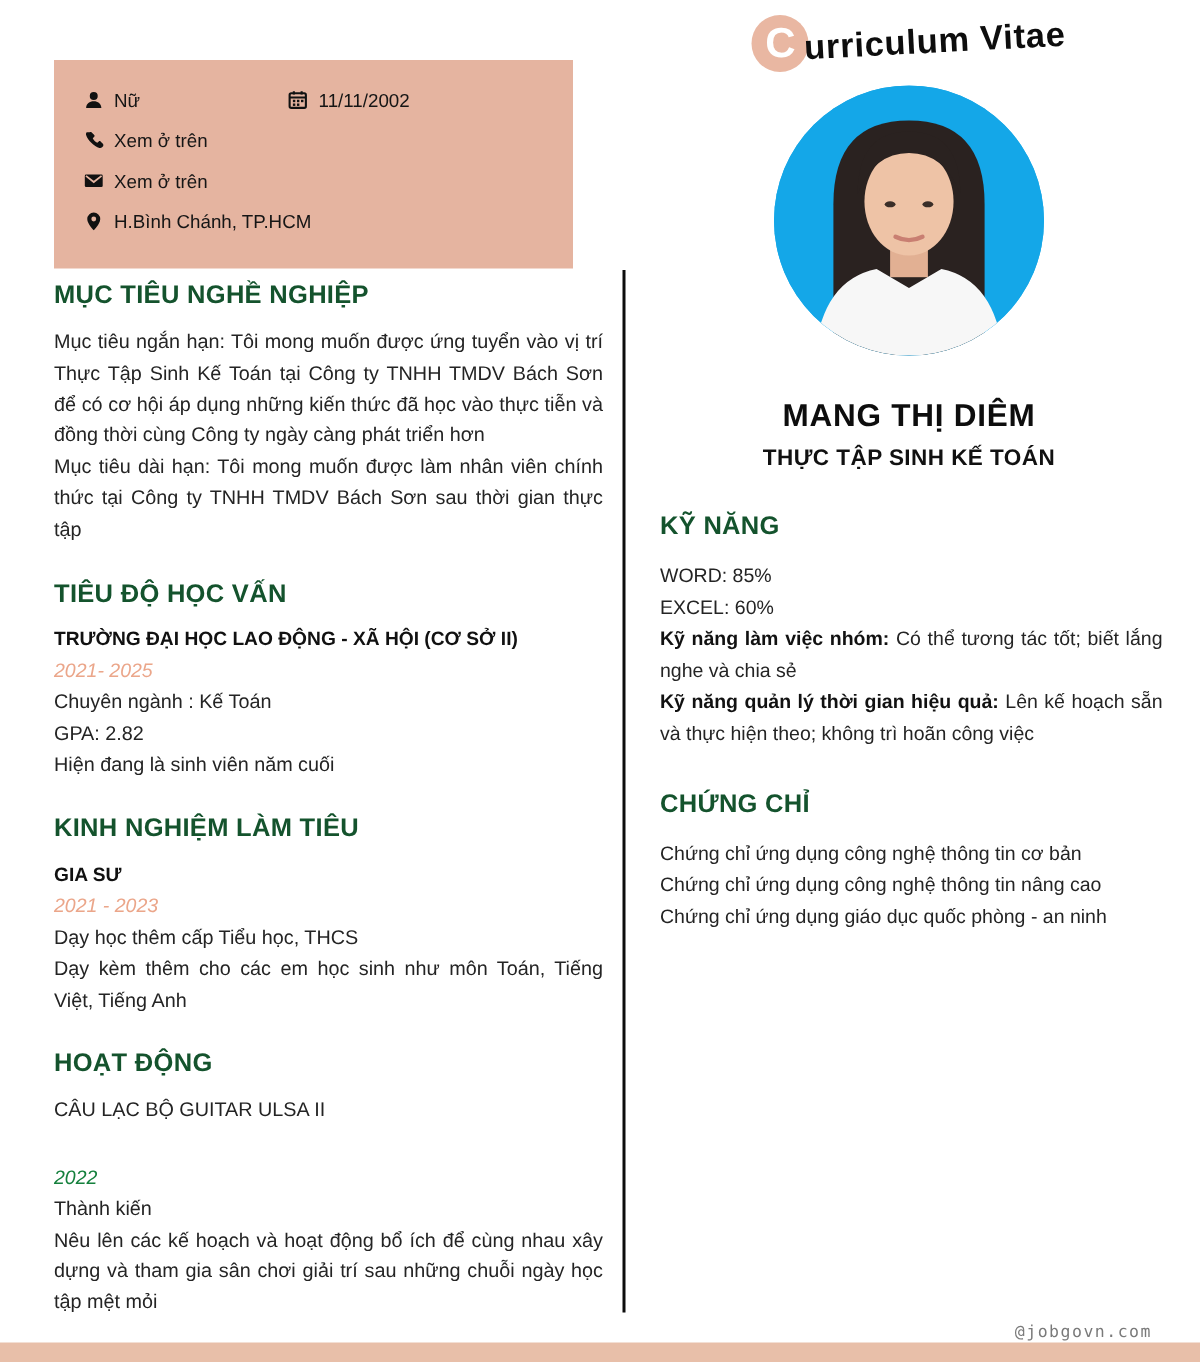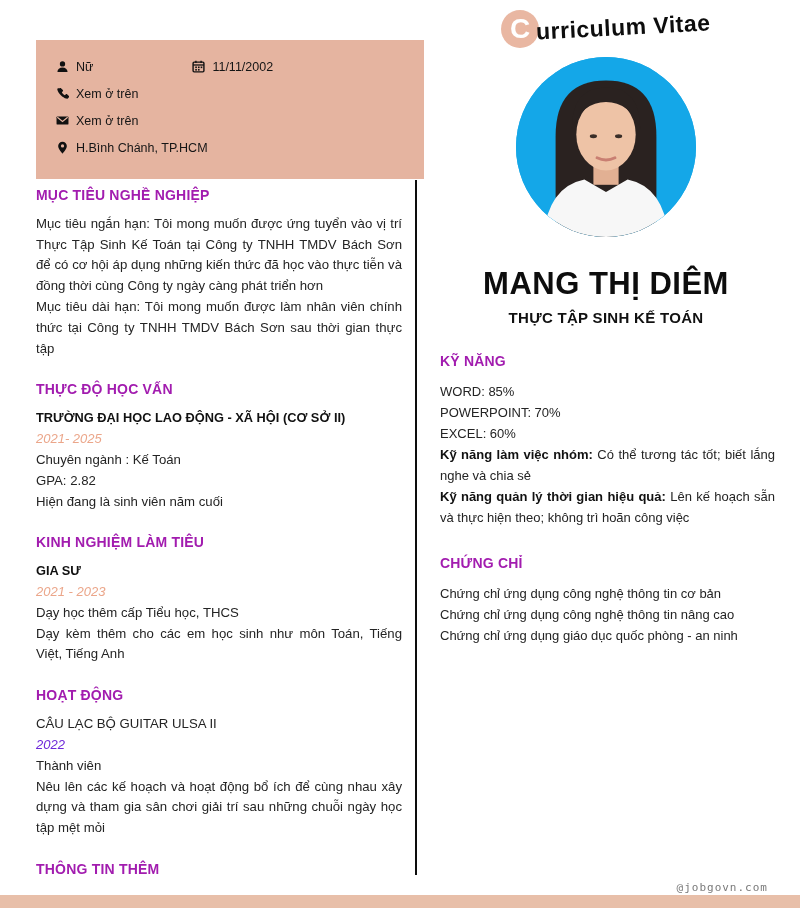--- a/index.html
+++ b/index.html
@@ -1,54 +1,54 @@
 <!DOCTYPE html>
 <html><head>
 <meta charset="utf-8">
 <style>
   * { margin:0; padding:0; box-sizing:border-box; }
   body { background:#fff; font-family:"Liberation Sans", sans-serif; color:#1b1b1b; }
   .page { position:relative; width:800px; height:908px; background:#fff; overflow:hidden; margin:0 auto; }
 
   
-  .info-box { position:absolute; left:36px; top:40px; width:388px; height:139px;
+  .info-box { position:absolute; left:36px; top:40px; width:346px; height:139px;
               background:#e5b4a0; padding:13px 14px 10px 20px; }
   .info-row { display:flex; align-items:center; height:27px; font-size:12.5px; color:#151515; }
   .info-cell { display:flex; align-items:center; gap:7px; }
   .info-cell.second { margin-left:99px; }
   .ibx-icon { width:13px; height:13px; display:inline-flex; flex:0 0 13px; }
 
   
   .divider { position:absolute; left:415px; top:180px; width:2px; height:695px; background:#0d0d0d; }
 
   
   .left-col { position:absolute; left:36px; top:186px; width:366px; }
-  .sec-heading { font-size:14px; font-weight:bold; color:#a21caf; letter-spacing:.2px;
+  .sec-heading { font-size:17px; font-weight:bold; color:#14532d; letter-spacing:.2px;
                  margin:0 0 9px 0; line-height:1.35; }
   .left-sec { margin-bottom:21px; }
   .body-txt { font-size:13.2px; line-height:20.8px; color:#242424; text-align:justify; }
   .line { font-size:13.2px; line-height:20.8px; color:#242424; }
   .sub-bold { font-size:12.8px; font-weight:bold; color:#111; line-height:20.8px; }
   .period { font-size:13px; font-style:italic; color:#eba68a; line-height:20.8px; }
-  .period.dark { color:#6d28d9; }
+  .period.dark { color:#15803d;margin-top:24px; }
 
   
   .right-col { position:absolute; left:437px; top:0; width:338px; }
 
   .logo-row { display:flex; justify-content:center; align-items:flex-start; margin-top:10px; height:44px; }
   .logo-c { width:38px; height:38px; border-radius:50%; background:#e9b7a2; color:#fff;
             font-size:28px; font-weight:bold; display:flex; align-items:center; justify-content:center;
             line-height:1; }
   .logo-rest { font-size:23px; font-weight:bold; color:#0d0d0d; margin-left:-3px; margin-top:4px;
                transform:rotate(-3deg); letter-spacing:.5px; }
 
   .photo-wrap { width:180px; height:180px; border-radius:50%; overflow:hidden; margin:3px auto 0; background:#14a7e8; }
   .photo-wrap svg { display:block; }
 
-  .cv-name { text-align:center; font-size:31px; font-weight:bold; color:#0d0d0d; margin-top:29px; letter-spacing:.5px; }
+  .cv-name { text-align:center; font-size:21px; font-weight:bold; color:#0d0d0d; margin-top:29px; letter-spacing:.5px; }
   .cv-title { text-align:center; font-size:15px; font-weight:bold; color:#111; margin-top:7px; letter-spacing:.3px; }
 
   .right-sec { margin-top:26px; padding-left:3px; }
   .right-sec .sec-heading { margin-bottom:10px; }
   .r-line { font-size:13px; line-height:21px; color:#242424; }
   .r-para { font-size:13px; line-height:21px; color:#242424; text-align:justify; }
   .r-label { font-weight:bold; color:#111; }
 
   
   .footer-credit { position:absolute; right:32px; bottom:14px; font-family:"DejaVu Sans Mono", monospace;
@@ -125,41 +125,41 @@
 
   <div class="left-col">
 
     <div class="left-sec">
       <h2 class="sec-heading">MỤC TIÊU NGHỀ NGHIỆP</h2>
       <p class="body-txt">Mục tiêu ngắn hạn: Tôi mong muốn được ứng tuyển vào vị trí Thực Tập Sinh Kế Toán tại Công ty TNHH TMDV Bách Sơn để có cơ hội áp dụng những kiến thức đã học vào thực tiễn và đồng thời cùng Công ty ngày càng phát triển hơn</p>
       <p class="body-txt">Mục tiêu dài hạn: Tôi mong muốn được làm nhân viên chính thức tại Công ty TNHH TMDV Bách Sơn sau thời gian thực tập</p>
     </div>
 
     <div class="left-sec">
-      <h2 class="sec-heading">THỰC ĐỘ HỌC VẤN</h2>
+      <h2 class="sec-heading">TIÊU ĐỘ HỌC VẤN</h2>
       <div class="sub-bold">TRƯỜNG ĐẠI HỌC LAO ĐỘNG - XÃ HỘI (CƠ SỞ II)</div>
       <div class="period">2021- 2025</div>
       <div class="line">Chuyên ngành : Kế Toán</div>
       <div class="line">GPA: 2.82</div>
       <div class="line">Hiện đang là sinh viên năm cuối</div>
     </div>
 
     <div class="left-sec">
       <h2 class="sec-heading">KINH NGHIỆM LÀM TIÊU</h2>
       <div class="sub-bold">GIA SƯ</div>
       <div class="period">2021 - 2023</div>
       <div class="line">Dạy học thêm  cấp Tiểu học, THCS</div>
       <div class="body-txt">Dạy kèm thêm cho các em học sinh như môn Toán, Tiếng Việt, Tiếng Anh</div>
     </div>
 
     <div class="left-sec">
       <h2 class="sec-heading">HOẠT ĐỘNG</h2>
       <div class="line">CÂU LẠC BỘ GUITAR ULSA II</div>
       <div class="period dark">2022</div>
-      <div class="line">Thành viên</div>
+      <div class="line">Thành kiến</div>
       <div class="body-txt">Nêu lên các kế hoạch và hoạt động bổ ích để cùng nhau xây dựng và tham gia sân chơi giải trí sau những chuỗi ngày học tập mệt mỏi</div>
     </div>
 
     <div class="left-sec">
       <h2 class="sec-heading">THÔNG TIN THÊM</h2>
 
     </div>
 
   </div>
 
@@ -183,21 +183,20 @@
         <path d="M45 56 Q50 58.5 55 56" stroke="#c97f72" stroke-width="1.6" fill="none" stroke-linecap="round"></path>
       </svg>
     </div>
 
     <div class="cv-name">MANG THỊ DIÊM</div>
     <div class="cv-title">THỰC TẬP SINH KẾ TOÁN</div>
 
     <div class="right-sec">
       <h2 class="sec-heading">KỸ NĂNG</h2>
       <div class="r-line">WORD: 85%</div>
-      <div class="r-line">POWERPOINT: 70%</div>
       <div class="r-line">EXCEL: 60%</div>
       <p class="r-para"><span class="r-label">Kỹ năng làm việc nhóm:</span><span> Có thể tương tác tốt; biết lắng nghe và chia sẻ</span></p>
       <p class="r-para"><span class="r-label">Kỹ năng quản lý thời gian hiệu quả:</span><span> Lên kế hoạch sẵn và thực hiện theo; không trì hoãn công việc</span></p>
     </div>
 
     <div class="right-sec">
       <h2 class="sec-heading">CHỨNG CHỈ</h2>
       <div class="r-line">Chứng chỉ ứng dụng công nghệ thông tin cơ bản</div>
       <div class="r-line">Chứng chỉ ứng dụng công nghệ thông tin nâng cao</div>
       <div class="r-line">Chứng chỉ ứng dụng giáo dục quốc phòng - an ninh</div>

